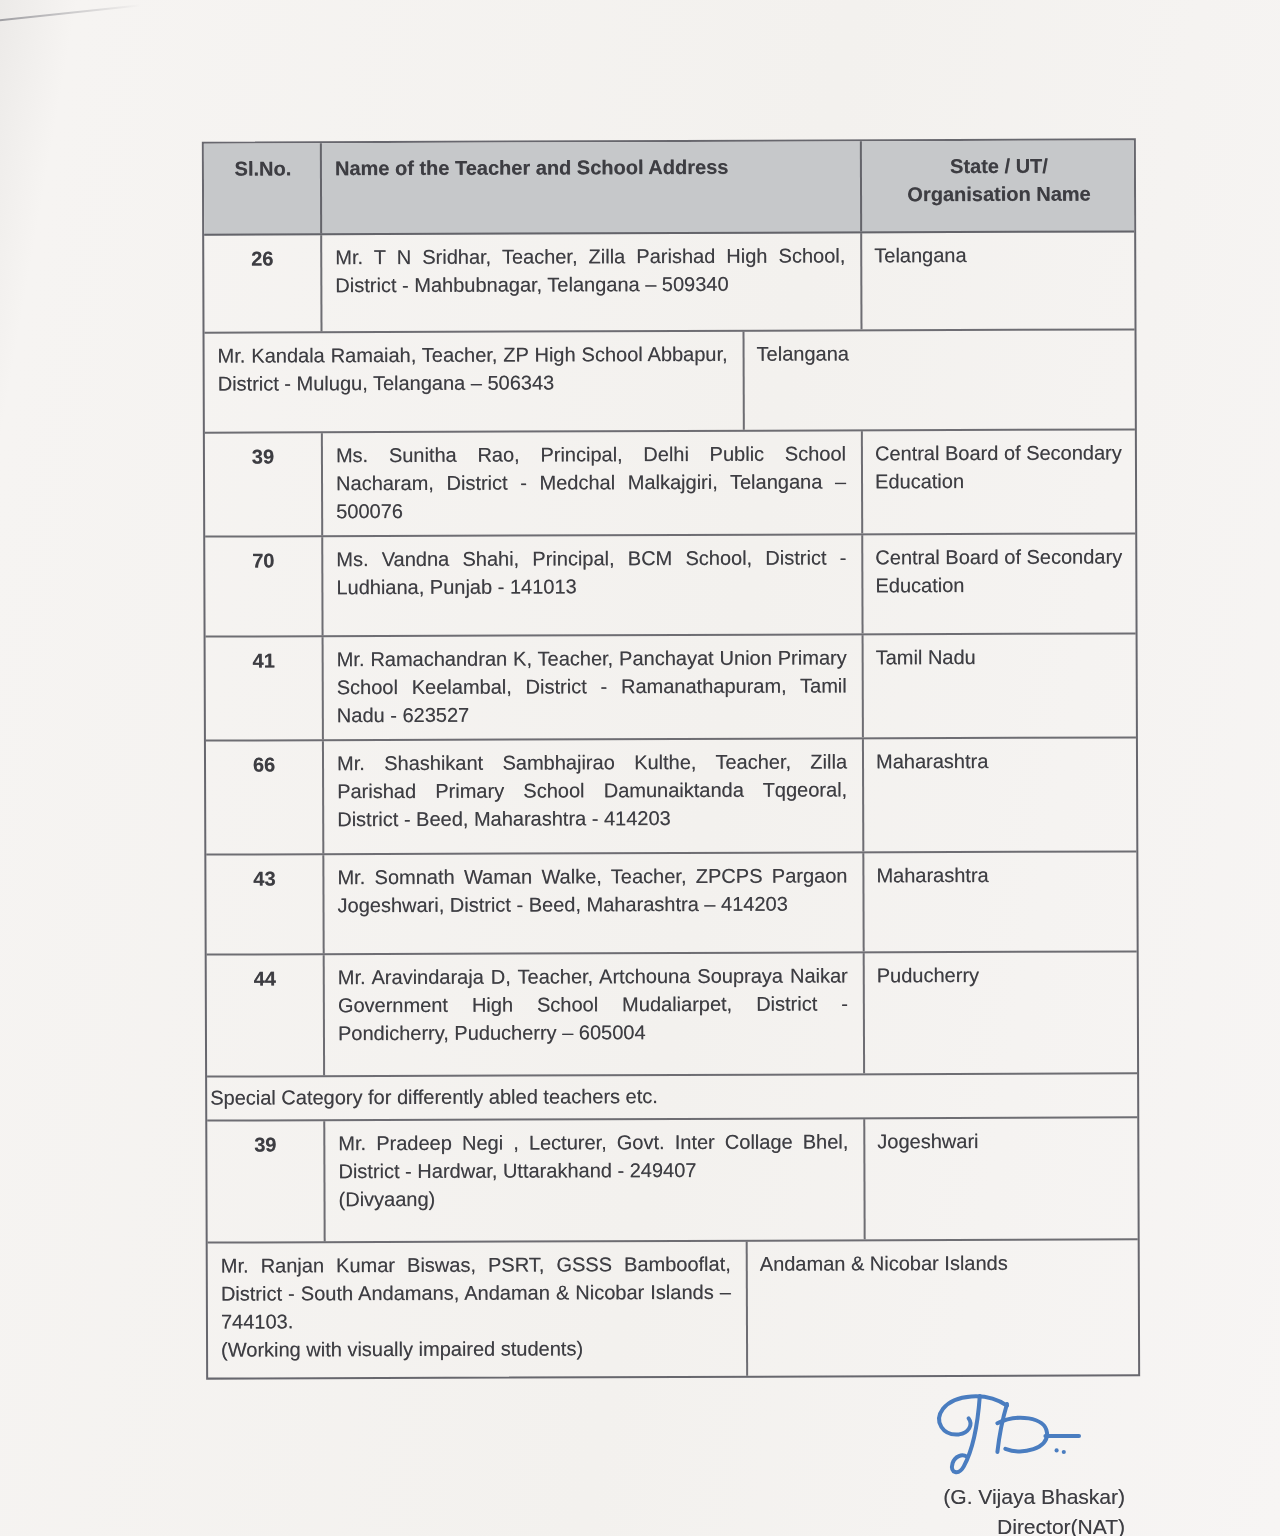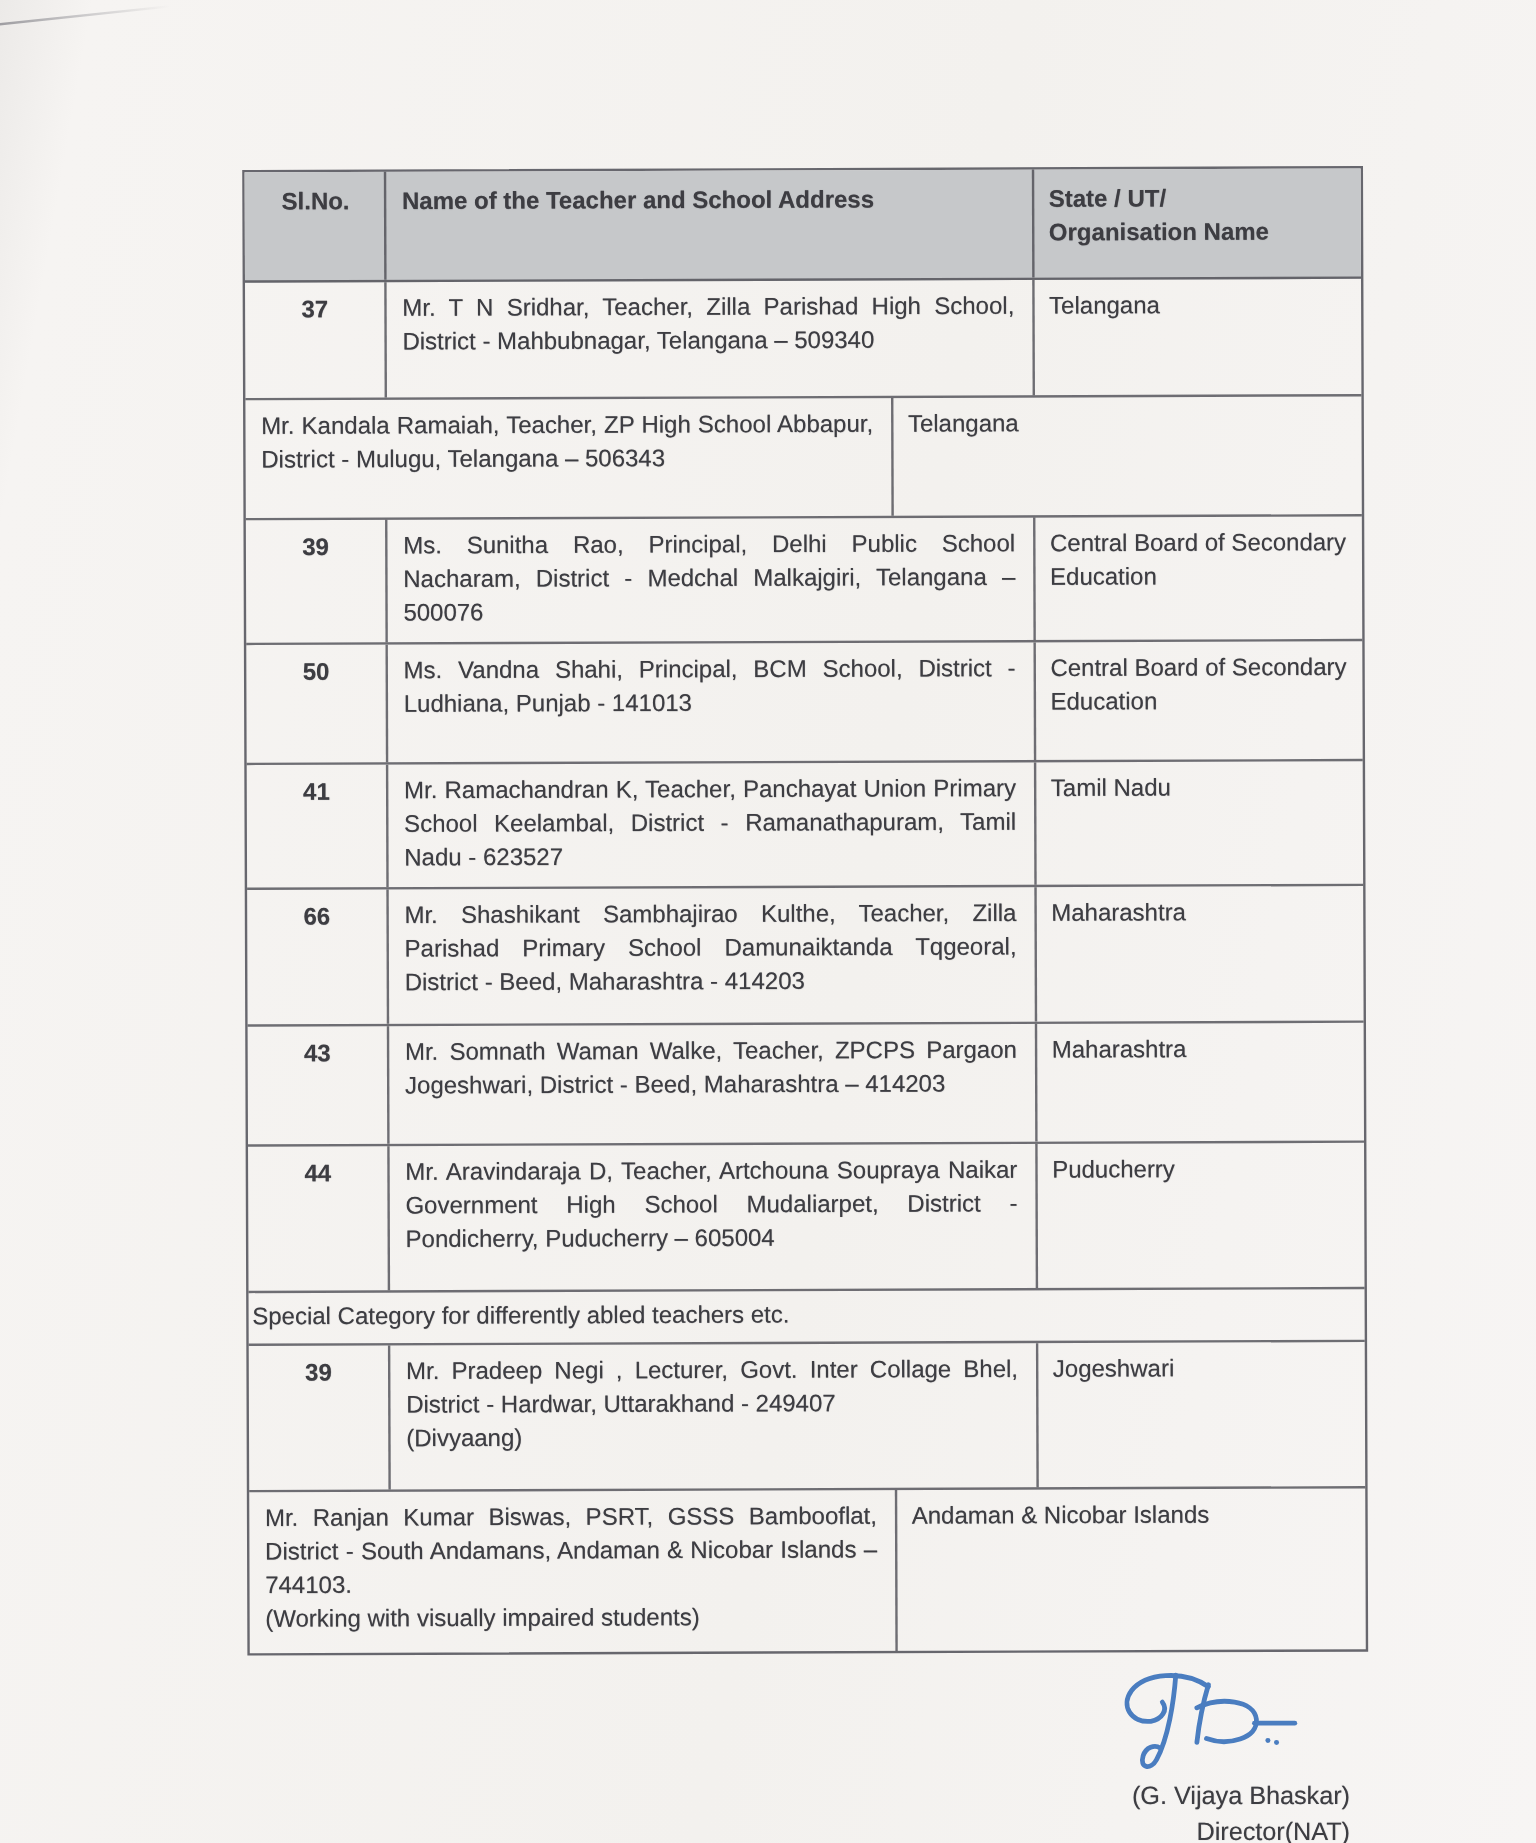--- a/index.html
+++ b/index.html
@@ -50,21 +50,21 @@
     flex: 0 0 540px;
     border-right: 2px solid rgba(72,72,80,.78);
     text-align: justify;
     padding: 8px 15px 10px 13px;
   }
   .c3 { flex: 1 1 auto; padding: 8px 10px 8px 12px; }
 
   .header-row { background: #c6c8ca; min-height: 92px; }
   .header-row .cell { font-weight: bold; padding-top: 11px; text-align: left; }
   .header-row .c1 { text-align: center; padding-left: 14px; }
-  .header-row .hline { display: block; }
+  .header-row .hline { display: block; text-align: center; }
 
   .num { font-weight: bold; font-size: 20px; }
 
   .note { display: block; text-align: left; }
 
   .section-row { min-height: 42px; }
   .section-cell { flex: 1 1 auto; padding: 6px 4px 8px 3px; text-align: left; }
 
   .h92  { min-height: 92px; }
   .h98  { min-height: 98px; }
@@ -98,38 +98,38 @@
     <div class="trow header-row h92">
       <div class="cell c1">Sl.No.</div>
       <div class="cell c2">Name of the Teacher and School Address</div>
       <div class="cell c3">
         <span class="hline">State / UT/</span>
         <span class="hline">Organisation Name</span>
       </div>
     </div>
 
     <div class="trow h98">
-      <div class="cell c1 num">37</div>
+      <div class="cell c1 num">26</div>
       <div class="cell c2">Mr. T N Sridhar, Teacher, Zilla Parishad High School, District - Mahbubnagar, Telangana – 509340</div>
       <div class="cell c3">Telangana</div>
     </div>
 
     <div class="trow h100">
       <div class="cell c2">Mr. Kandala Ramaiah, Teacher, ZP High School Abbapur, District - Mulugu, Telangana – 506343</div>
       <div class="cell c3">Telangana</div>
     </div>
 
     <div class="trow h98">
       <div class="cell c1 num">39</div>
       <div class="cell c2">Ms. Sunitha Rao, Principal, Delhi Public School Nacharam, District - Medchal Malkajgiri, Telangana – 500076</div>
       <div class="cell c3">Central Board of Secondary Education</div>
     </div>
 
     <div class="trow h100">
-      <div class="cell c1 num">50</div>
+      <div class="cell c1 num">70</div>
       <div class="cell c2">Ms. Vandna Shahi, Principal, BCM School, District - Ludhiana, Punjab - 141013</div>
       <div class="cell c3">Central Board of Secondary Education</div>
     </div>
 
     <div class="trow h102">
       <div class="cell c1 num">41</div>
       <div class="cell c2">Mr. Ramachandran K, Teacher, Panchayat Union Primary School Keelambal, District - Ramanathapuram, Tamil Nadu - 623527</div>
       <div class="cell c3">Tamil Nadu</div>
     </div>
 

